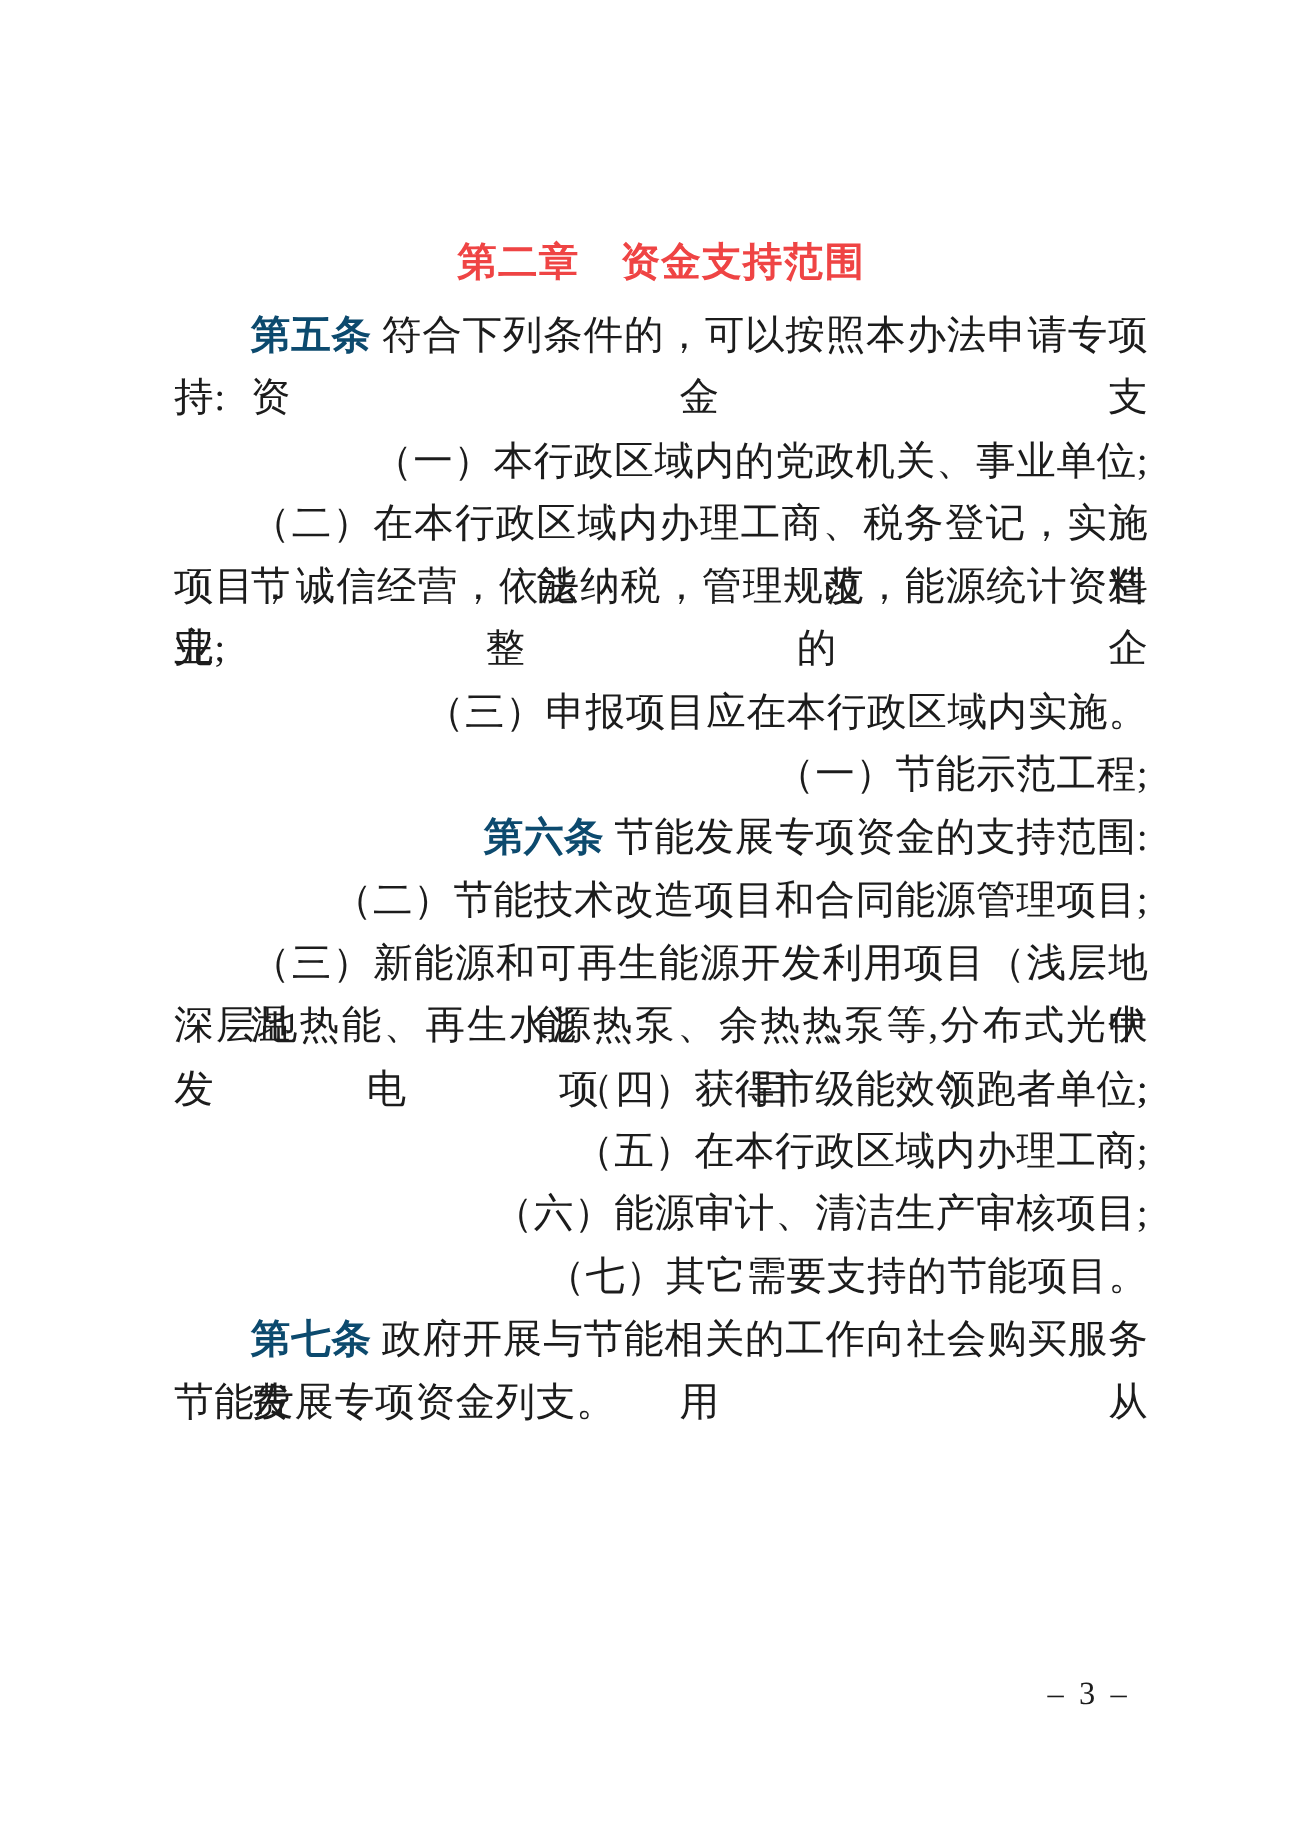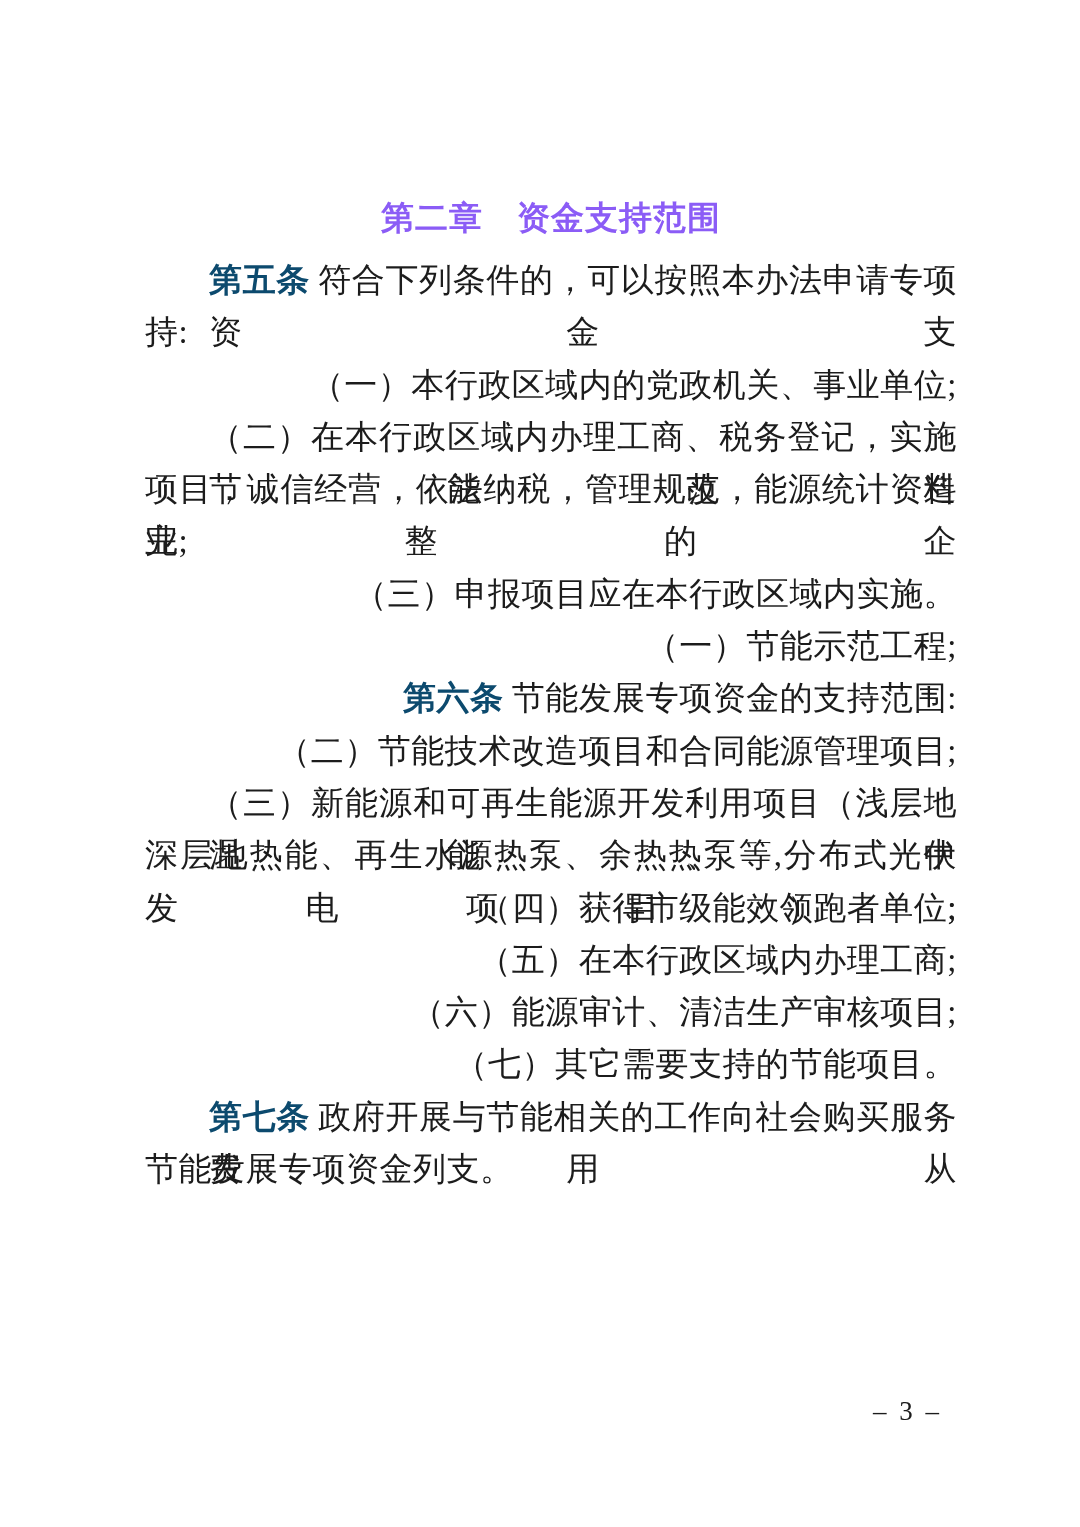--- a/index.html
+++ b/index.html
@@ -22,21 +22,21 @@
     top: 196px;
     width: 812px;
   }
   .chapter {
     font-family: "Liberation Sans", "DejaVu Sans", sans-serif;
     font-weight: 700;
     font-size: 33px;
     line-height: 44px;
     text-align: center;
     letter-spacing: 1px;
-    color: #8b5cf6;
+    color: #ef4444;
     margin-bottom: 14px;
   }
   .chapter.second {
     margin-top: 30px;
     margin-bottom: 12px;
   }
   .bline {
     font-size: 33px;
     line-height: 52.3px;
     height: 52.3px;

